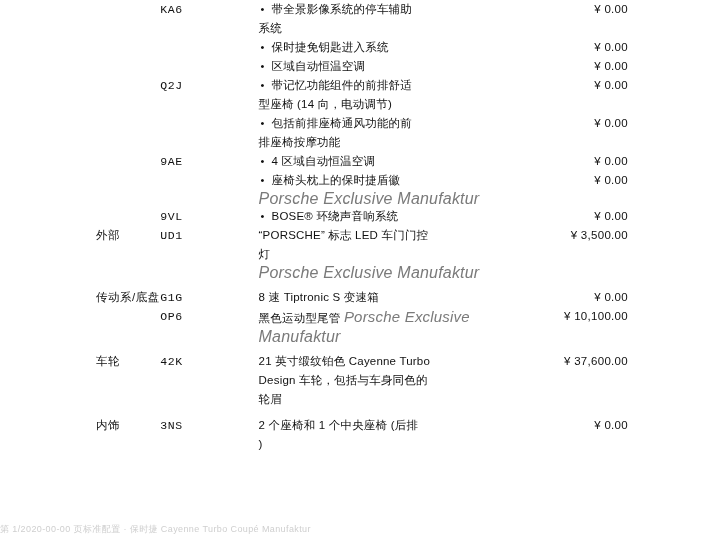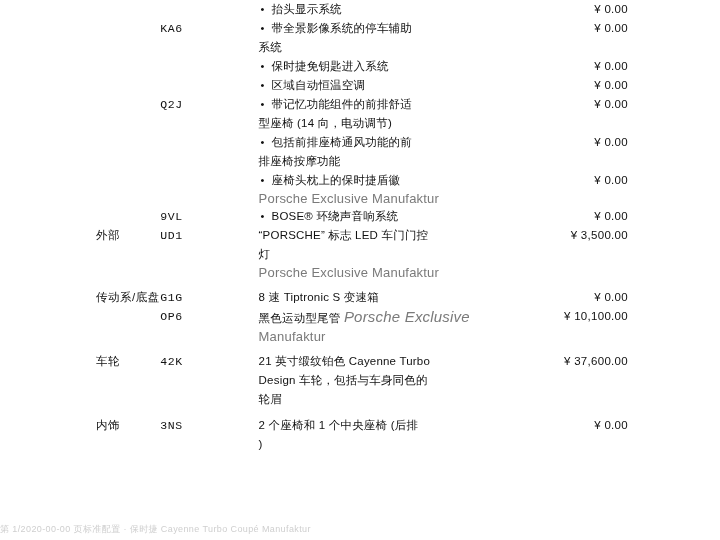--- a/index.html
+++ b/index.html
@@ -72,22 +72,23 @@
     position: absolute;
     left: 2px;
     top: 0;
     font-size: 11px;
     color: #111;
   }
   .plain-line {
     position: relative;
   }
   .note {
+    font-style: italic;
     color: #7a7a7a;
-    font-size: 13px;
+    font-size: 16px;
     letter-spacing: 0.2px;
     display: block;
     line-height: 17px;
   }
   .note-inline {
     font-style: italic;
     color: #7a7a7a;
     font-size: 15px;
   }
   .row-spacer td {
@@ -109,28 +110,20 @@
 </style>
 </head>
 <body>
 
 <div class="page">
 
   <table class="spec-table">
     <tbody>
 
 
-      <tr>
-        <td class="col-cat"></td>
-        <td class="col-code"></td>
-        <td class="col-desc">
-          <div class="bullet-line">抬头显示系统</div>
-        </td>
-        <td class="col-price">¥  0.00</td>
-      </tr>
 
       <tr>
         <td class="col-cat"></td>
         <td class="col-code">KA6</td>
         <td class="col-desc">
           <div class="bullet-line">带全景影像系统的停车辅助</div>
           <div class="plain-line">系统</div>
         </td>
         <td class="col-price">¥  0.00</td>
       </tr>
@@ -166,20 +159,28 @@
       <tr>
         <td class="col-cat"></td>
         <td class="col-code"></td>
         <td class="col-desc">
           <div class="bullet-line">包括前排座椅通风功能的前</div>
           <div class="plain-line">排座椅按摩功能</div>
         </td>
         <td class="col-price">¥  0.00</td>
       </tr>
 
+      <tr>
+        <td class="col-cat"></td>
+        <td class="col-code">9AE</td>
+        <td class="col-desc">
+          <div class="bullet-line">4 区域自动恒温空调</div>
+        </td>
+        <td class="col-price">¥  0.00</td>
+      </tr>
 
       <tr>
         <td class="col-cat"></td>
         <td class="col-code"></td>
         <td class="col-desc">
           <div class="bullet-line">座椅头枕上的保时捷盾徽</div>
           <div class="note">Porsche Exclusive Manufaktur</div>
         </td>
         <td class="col-price">¥  0.00</td>
       </tr>

